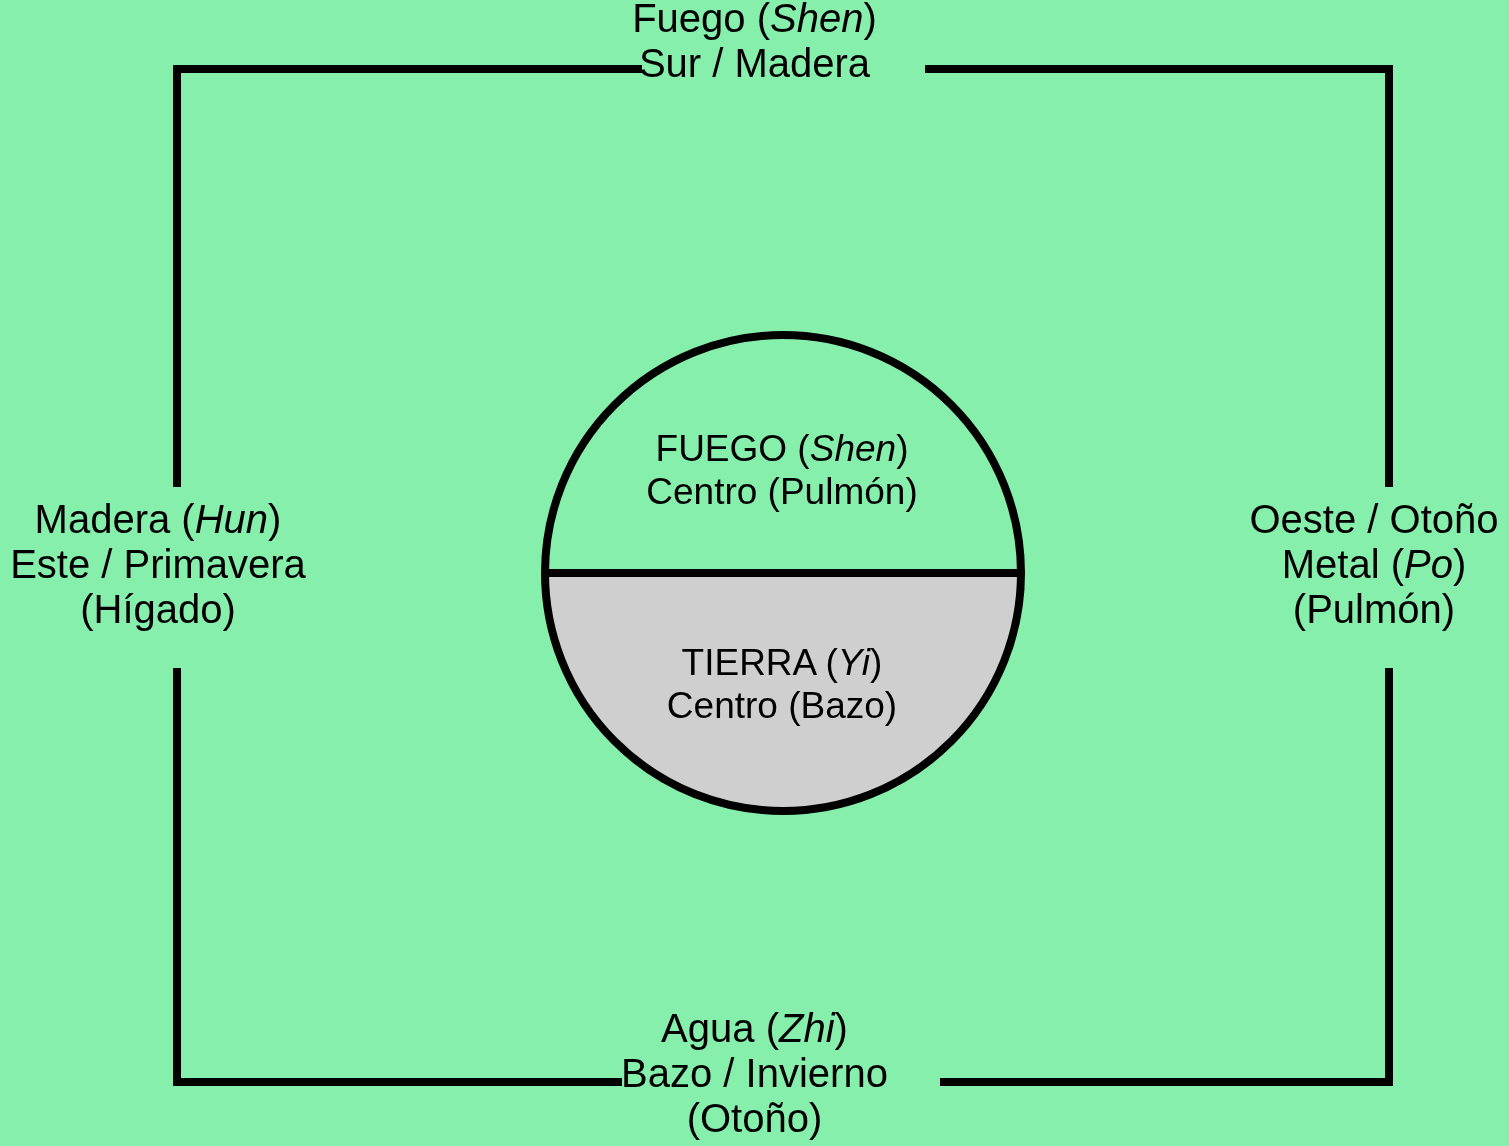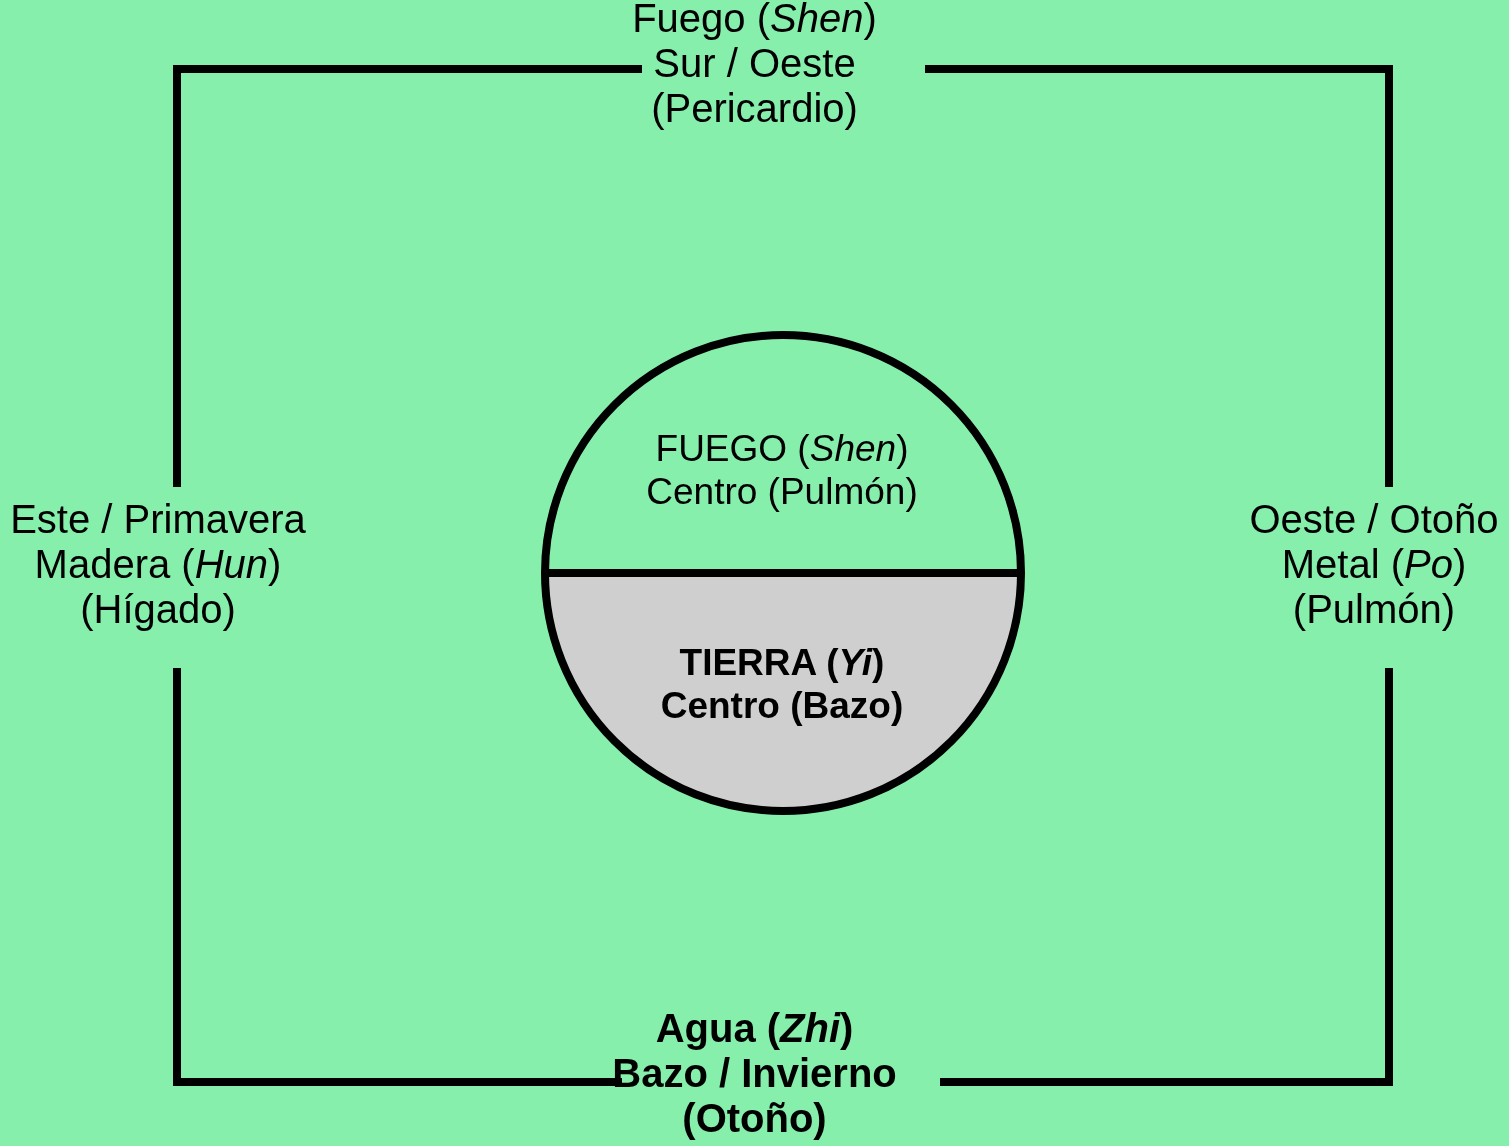--- a/index.html
+++ b/index.html
@@ -66,32 +66,30 @@
   }
   #label-metal {
     left: 1239px;
     top: 497px;
     width: 270px;
   }
   #label-water {
     left: 0;
     top: 1006px;
     width: 1509px;
-    font-weight: bold;
   }
   #label-fire-center {
     left: 562px;
     top: 428px;
     width: 440px;
   }
   #label-earth-center {
     left: 562px;
     top: 642px;
     width: 440px;
-    font-weight: bold;
   }
 </style>
 </head>
 <body>
 
 <div id="canvas">
 
   <svg id="diagram-svg" viewBox="0 0 1509 1146" xmlns="http://www.w3.org/2000/svg">
 
     <g stroke="#000000" stroke-width="8" stroke-linecap="butt" fill="none">
@@ -111,27 +109,26 @@
 
     <path d="M 545 573 A 238 238 0 0 0 1021 573 Z" fill="#cfcfcf" stroke="none"></path>
 
     <circle cx="783" cy="573" r="238" fill="none" stroke="#000000" stroke-width="8"></circle>
 
     <line x1="545" y1="573" x2="1021" y2="573" stroke="#000000" stroke-width="8" stroke-linecap="butt"></line>
   </svg>
 
   <div class="label" id="label-fire">
     <span class="ln"><span>Fuego (</span><i>Shen</i><span>)</span></span>
-    <span class="ln">Sur / Oeste</span>
-    <span class="ln">(Pericardio)</span>
+    <span class="ln">Sur / Madera</span>
   </div>
 
   <div class="label" id="label-wood">
+    <span class="ln"><span>Madera (</span><i>Hun</i><span>)</span></span>
     <span class="ln">Este / Primavera</span>
-    <span class="ln"><span>Madera (</span><i>Hun</i><span>)</span></span>
     <span class="ln">(Hígado)</span>
   </div>
 
   <div class="label" id="label-metal">
     <span class="ln">Oeste / Otoño</span>
     <span class="ln"><span>Metal (</span><i>Po</i><span>)</span></span>
     <span class="ln">(Pulmón)</span>
   </div>
 
   <div class="label" id="label-water">

